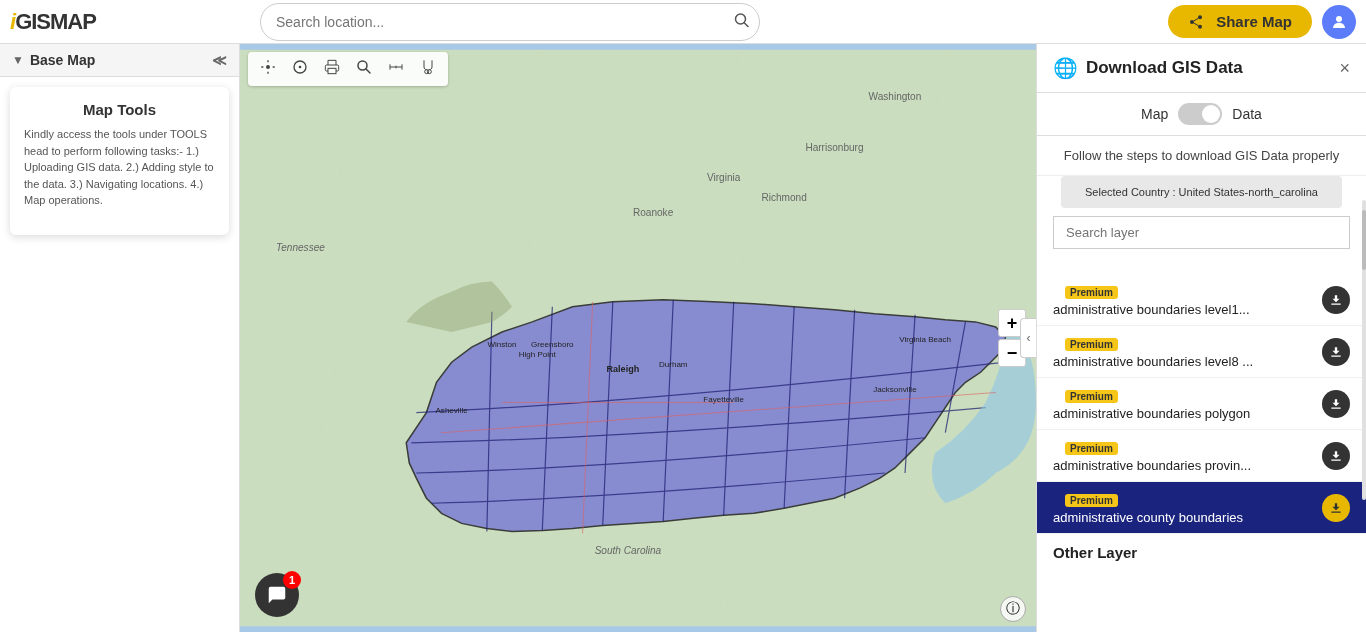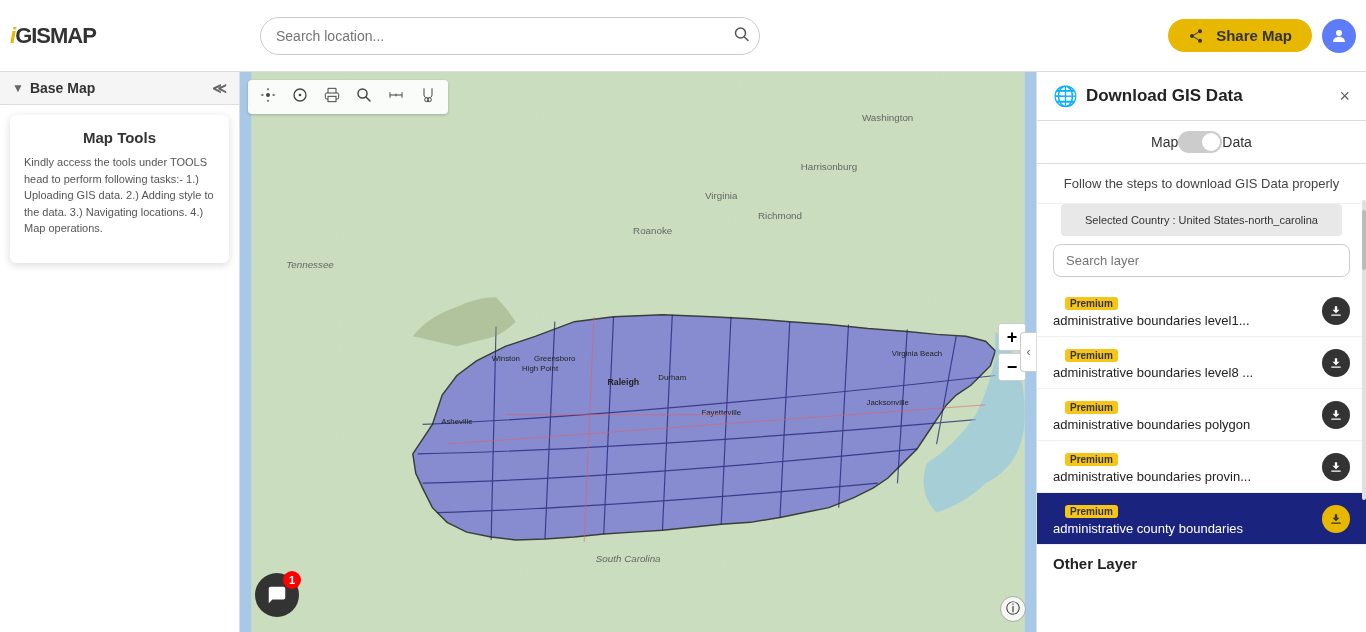--- a/index.html
+++ b/index.html
@@ -2,21 +2,21 @@
 <html><head>
   <meta charset="utf-8">
   <style>
     * { box-sizing: border-box; margin: 0; padding: 0; }
     body { font-family: Arial, sans-serif; width: 1366px; height: 632px; overflow: hidden; display: flex; flex-direction: column; }
 
     
     .header {
       display: flex;
       align-items: center;
-      height: 72px;
+      height: 44px;
       background: #fff;
       border-bottom: 1px solid #ddd;
       padding: 0 10px;
       z-index: 100;
       position: relative;
     }
     .logo-area {
       display: flex;
       align-items: center;
       width: 240px;
@@ -300,20 +300,21 @@
       font-size: 18px;
       cursor: pointer;
       color: #666;
     }
 
     
     .toggle-row {
       display: flex;
       align-items: center;
       justify-content: center;
+      gap: 10px;
       padding: 10px 16px;
       border-bottom: 1px solid #ddd;
     }
     .toggle-label {
       font-size: 14px;
       color: #333;
     }
     .toggle-switch {
       width: 44px;
       height: 22px;
@@ -346,25 +347,25 @@
       background: #e8e8e8;
       padding: 10px 16px;
       text-align: center;
       font-size: 11px;
       color: #333;
       margin: 0 24px 8px;
       border-radius: 4px;
     }
 
     .search-layer-input {
-      margin: 0 16px 8px;
+      margin: 0 16px 25px;
       width: calc(100% - 32px);
       padding: 8px 12px;
       border: 1px solid #ccc;
-      border-radius: 8px;
+      border-radius: 0;
       font-size: 13px;
     }
 
     .right-panel-content {
       flex: 1;
       overflow-y: auto;
       padding-bottom: 10px;
     }
 
     .section-title {

